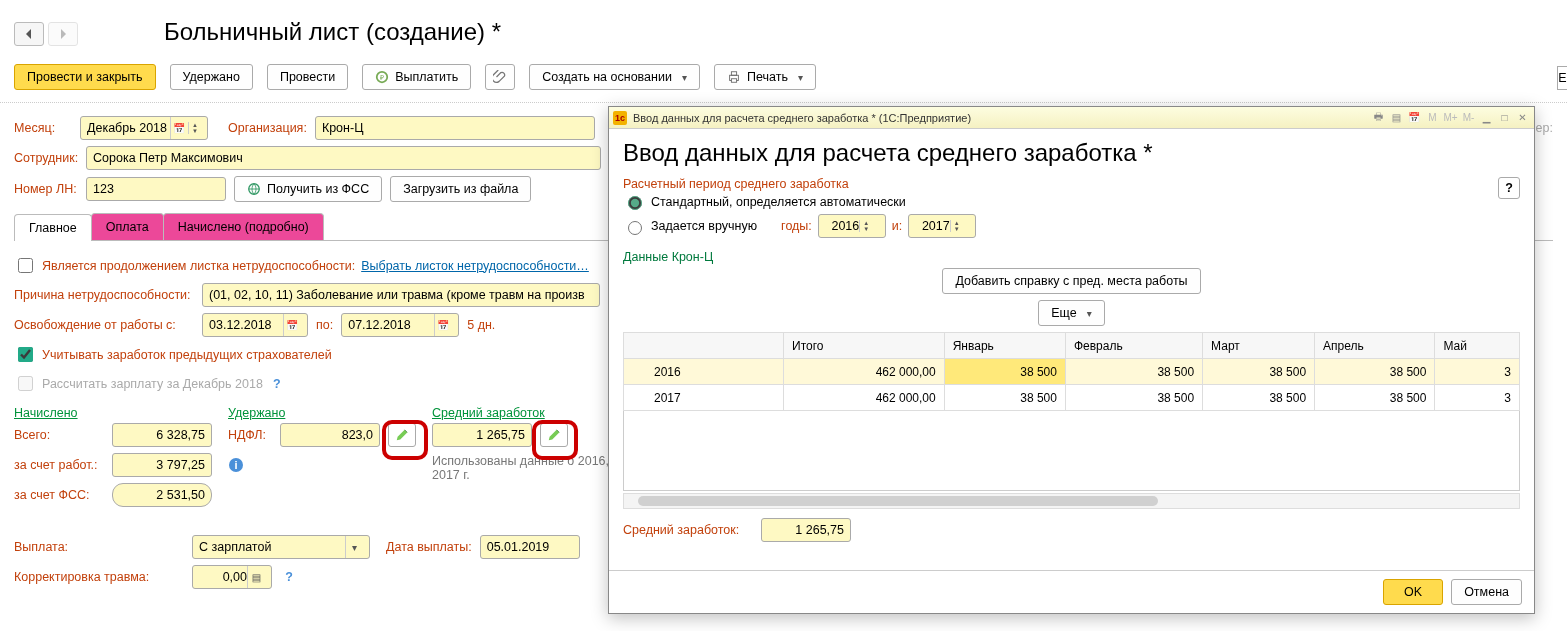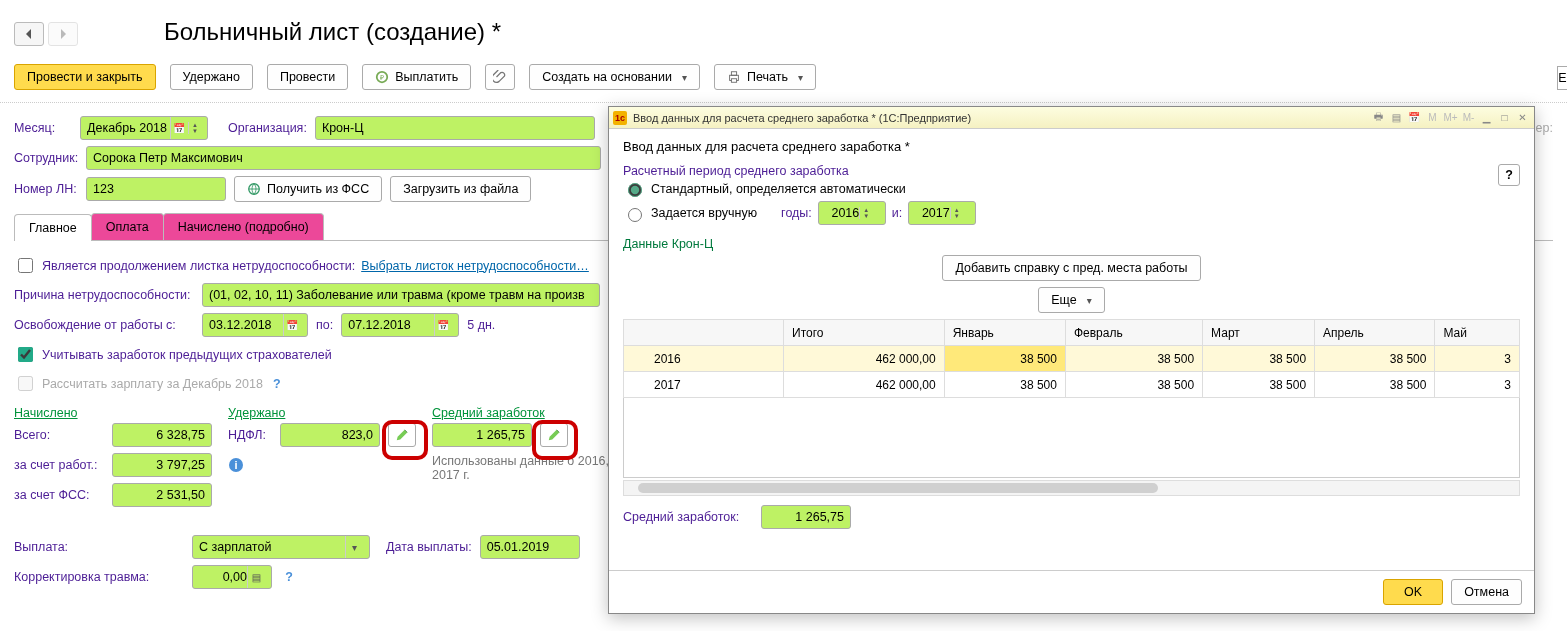--- a/index.html
+++ b/index.html
@@ -8,39 +8,39 @@
   .nav-btn { width:30px; height:24px; border:1px solid #bbb; background:#f6f6f6; border-radius:3px; display:flex; align-items:center; justify-content:center; cursor:pointer; }
   .nav-btn svg { width:10px; height:10px; fill:#555; }
   .title { font-size:24px; font-weight:400; margin-left:80px; padding:10px 0 14px 0;}
   .toolbar { display:flex; gap:14px; align-items:center; padding:4px 14px 12px 14px; border-bottom:1px dotted #ccc;}
   .btn { border:1px solid #aaa; background:#fefefe; border-radius:3px; padding:4px 12px; height:26px; display:flex; align-items:center; gap:6px; cursor:pointer;}
   .btn-yellow { background:#ffdb4d; border-color:#d9a400; font-weight:normal;}
   .dropdown-caret::after { content:"▾"; font-size:10px; margin-left:4px; color:#555;}
   .icon-btn { width:30px; padding:0; justify-content:center;}
   .form-area { padding:10px 14px; }
   .frow { display:flex; align-items:center; gap:8px; padding:3px 0;}
-  .lbl { color:#4c1d95;}
-  .input { border:1px solid #aaa; border-radius:3px; height:24px; padding:2px 6px; background:#bef264; display:flex; align-items:center; }
+  .lbl { color:#c2410c;}
+  .input { border:1px solid #aaa; border-radius:3px; height:24px; padding:2px 6px; background:#fef9c3; display:flex; align-items:center; }
   .tiny-btn { width:18px; height:22px; border-left:1px solid #ccc; display:flex; align-items:center; justify-content:center; cursor:pointer; font-size:10px; color:#555;}
   .tabs { display:flex; border-bottom:1px solid #bbb; margin-top:8px;}
   .tab { padding:6px 14px; border:1px solid #bbb; border-bottom:none; background:#ec4899; cursor:pointer; border-top-left-radius:4px; border-top-right-radius:4px; margin-right:-1px;}
   .tab.active { background:#fff; position:relative; top:1px;}
   .link { color:#0066aa; text-decoration:underline; cursor:pointer;}
   .green-head { color:#00933a; font-weight:normal; text-decoration:underline;}
   .checkbox-row { display:flex; align-items:center; gap:6px; padding:4px 0;}
   input[type=checkbox] { width:15px; height:15px;}
   .pencil-box { width:28px; height:24px; border:1px solid #aaa; border-radius:3px; display:flex; align-items:center; justify-content:center; cursor:pointer;}
   .red-highlight { position:absolute; border:4px solid #cc0000; border-radius:10px; pointer-events:none;}
   
   .modal { position:absolute; top:106px; left:608px; width:927px; height:508px; background:#fff; border:1px solid #888; box-shadow:0 4px 16px rgba(0,0,0,0.25); display:flex; flex-direction:column;}
   .modal-titlebar { height:22px; background:linear-gradient(#fdfde0,#f5f1c2); border-bottom:1px solid #ccc; display:flex; align-items:center; padding:0 4px; font-size:11px; color:#333;}
   .modal-titlebar .tb-icons { margin-left:auto; display:flex; gap:3px; align-items:center;}
   .modal-titlebar .tb-icons span { width:15px; height:15px; display:flex; align-items:center; justify-content:center; cursor:pointer; font-size:10px; color:#888;}
   .modal-body { padding:10px 14px; flex:1; overflow:hidden; position:relative;}
-  .modal-title2 { font-size:13px; padding-bottom:10px;}
+  .modal-title2 { font-size:24px; padding-bottom:10px;}
   .radio-row { display:flex; align-items:center; gap:6px; padding:2px 0;}
   input[type=radio]{width:14px;height:14px;}
   .data-header { color:#00793d; margin-top:10px; padding-bottom:4px;}
   .grid { border:1px solid #ccc; width:100%; border-collapse:collapse;}
   .grid th, .grid td { border:1px solid #ddd; padding:5px 8px; font-size:12px; height:26px;}
   .grid th { background:#f7f7f7; font-weight:normal; text-align:left;}
   .grid td { text-align:right;}
   .grid td:first-child { text-align:left; padding-left:30px;}
   .grid .hl td { background:#fff9d8;}
   .grid .hl td.sel { background:#ffe97a;}
@@ -203,21 +203,21 @@
             </div>
           </div>
         <div class="frow">
             <span class="lbl" style="width:90px;">за счет работ.:</span>
             <div class="input" style="width:100px;justify-content:flex-end;">
               <span>3 797,25</span>
             </div>
           </div>
         <div class="frow">
             <span class="lbl" style="width:90px;">за счет ФСС:</span>
-            <div class="input" style="width:100px;justify-content:flex-end;">
+            <div class="input" style="width:100px;justify-content:flex-end;border-radius:11px;">
               <span>2 531,50</span>
             </div>
           </div>
       </div>
       <div style="width:200px;">
         <div class="green-head">Удержано</div>
         <div class="frow">
             <span class="lbl" style="width:44px;">НДФЛ:</span>
             <div class="input" style="width:100px;justify-content:flex-end;">
               <span>823,0</span>

